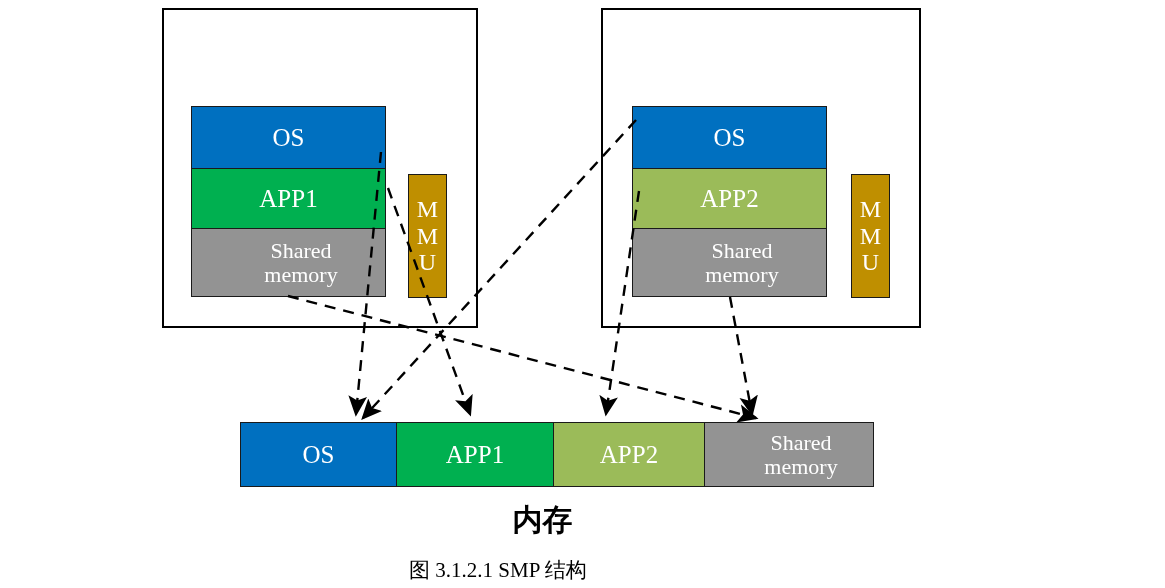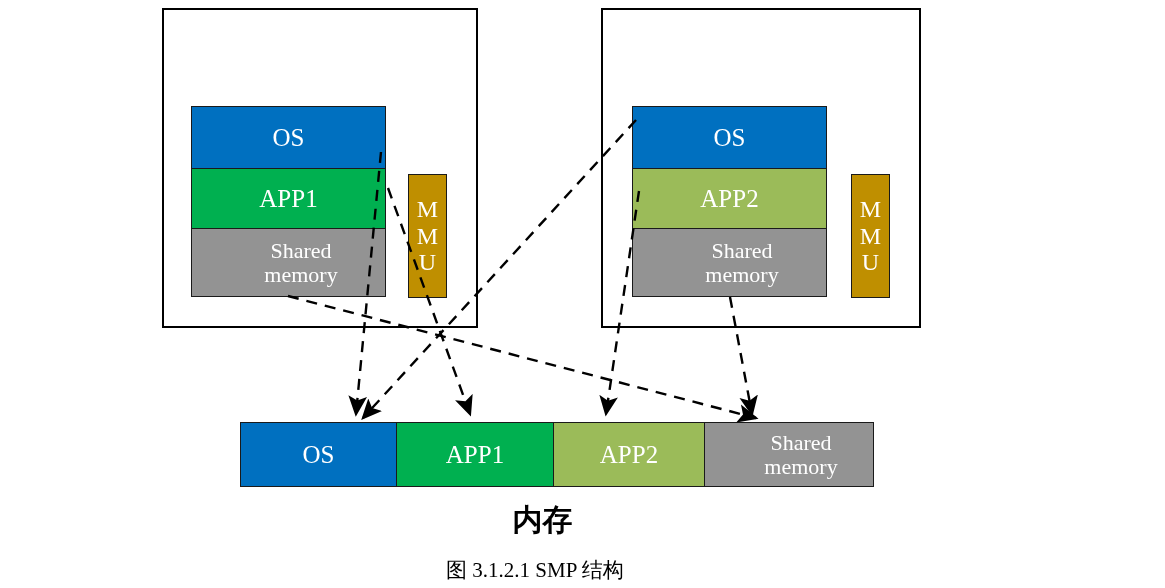--- a/index.html
+++ b/index.html
@@ -155,21 +155,21 @@
     <div class="seg" style="width:159px; background:#00B050; margin-left:-1.5px;">APP1</div>
     <div class="seg" style="width:152px; background:#9BBB59; margin-left:-1.5px;">APP2</div>
     <div class="seg two-line" style="width:170px; background:#939393; margin-left:-1.5px;">
       <span>Shared</span>
       <span>memory</span>
     </div>
   </div>
 
   <div class="mem-label" style="left:224px; top:500px; width:637px;">内存</div>
 
-  <div class="caption" style="left:0px; top:556px;padding-left:45px;">图 3.1.2.1  SMP 结构</div>
+  <div class="caption" style="left:8px; top:556px;">图 3.1.2.1  SMP 结构</div>
 
   <svg id="wires" viewBox="0 0 1165 588" xmlns="http://www.w3.org/2000/svg">
     <defs>
       <marker id="arrowhead" markerWidth="9" markerHeight="9" refX="7.5" refY="4.2" orient="auto" markerUnits="strokeWidth">
         <path d="M0,0.3 L8.6,4.2 L0,8.1 L1.9,4.2 Z" fill="#000000"></path>
       </marker>
     </defs>
 
     <g fill="none" stroke="#000000" stroke-width="2.4" stroke-dasharray="11,8" marker-end="url(#arrowhead)">
 

